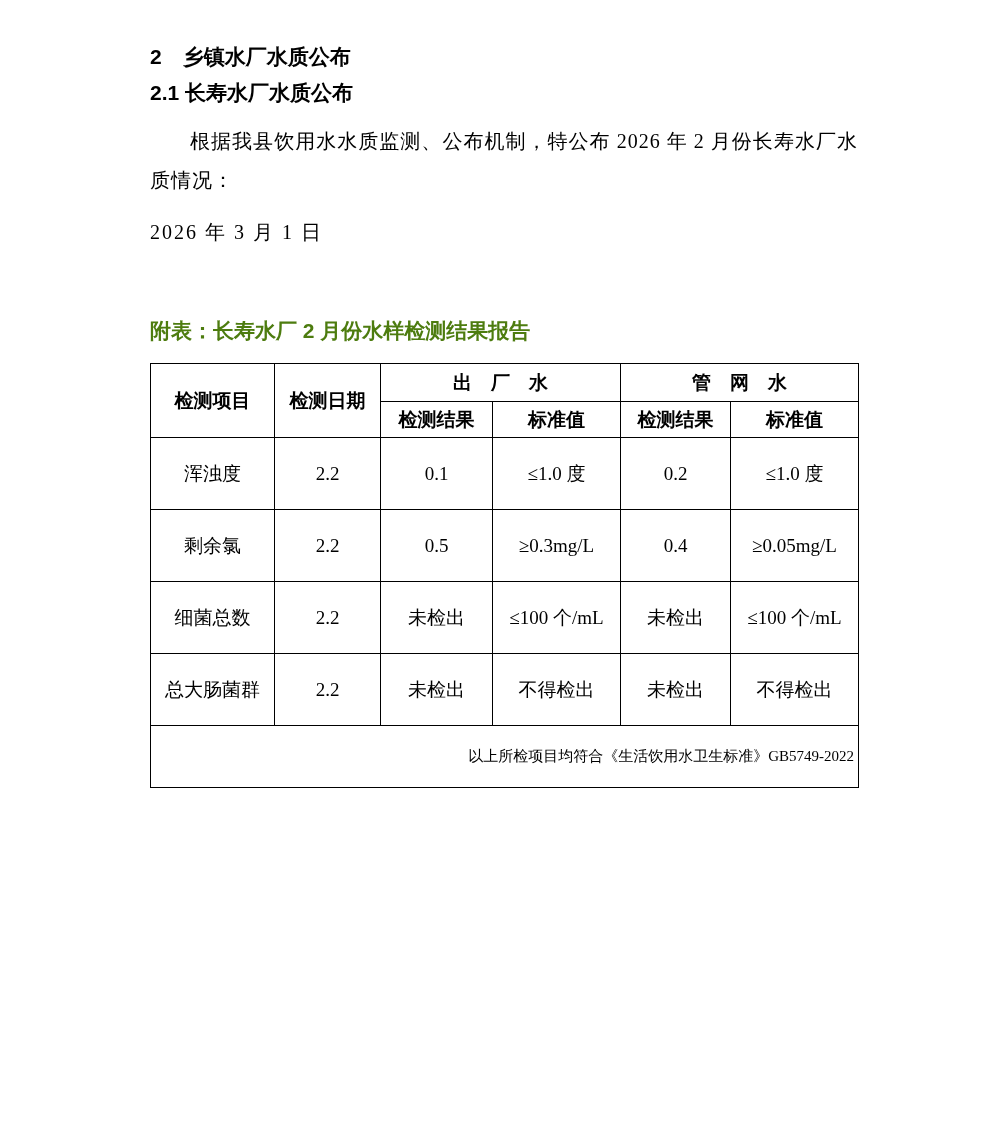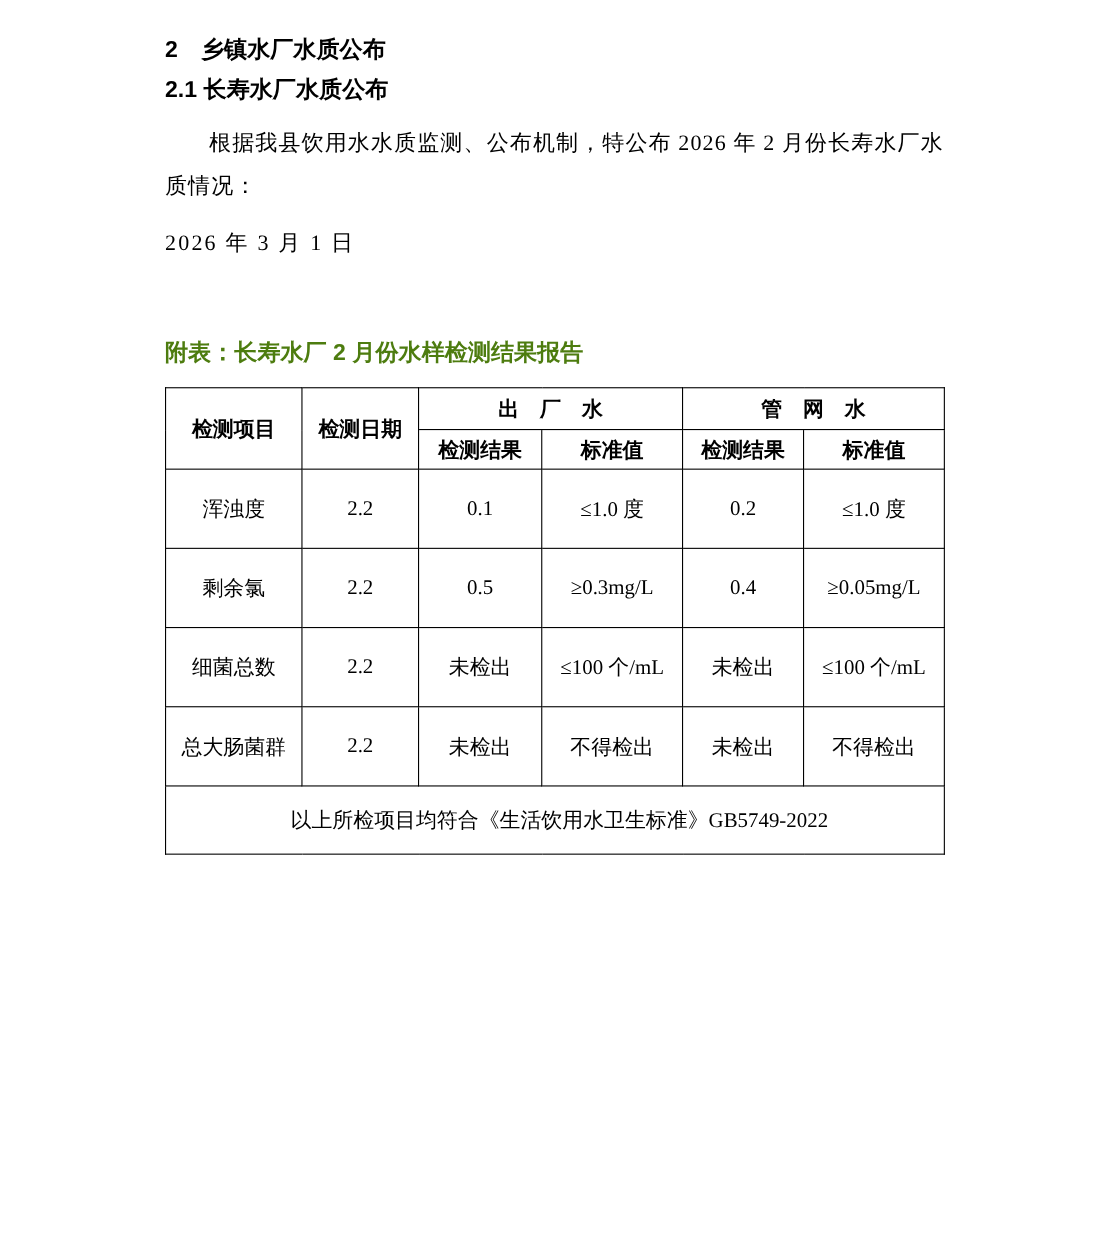--- a/index.html
+++ b/index.html
@@ -12,21 +12,21 @@
   .page {
     position: relative;
     width: 1000px;
     height: 1130px;
     background: #ffffff;
     overflow: hidden;
   }
   .content {
     position: absolute;
     left: 150px;
-    top: 29px;
+    top: 40px;
     width: 708px;
   }
   .h1, .h2 {
     font-family: "Liberation Sans", "DejaVu Sans", sans-serif;
     font-weight: bold;
     font-size: 21px;
     line-height: 30px;
     margin: 0;
     color: #000000;
   }
@@ -75,23 +75,23 @@
   }
   table.report td {
     font-size: 19px;
     text-align: center;
   }
   tr.hdr-group th { height: 38px; }
   tr.hdr-sub th   { height: 36px; }
   tr.body-row td  { height: 72px; }
   tr.footer-row td {
     height: 62px;
-    text-align: center;
+    text-align: right;
     padding-left: 12px;
-    font-size: 19px;
+    font-size: 15px;
   }
 </style>
 </head>
 <body>
 
 <div class="page">
   <div class="content">
 
     <p class="h1">2　乡镇水厂水质公布</p>
     <p class="h2">2.1 长寿水厂水质公布</p>

